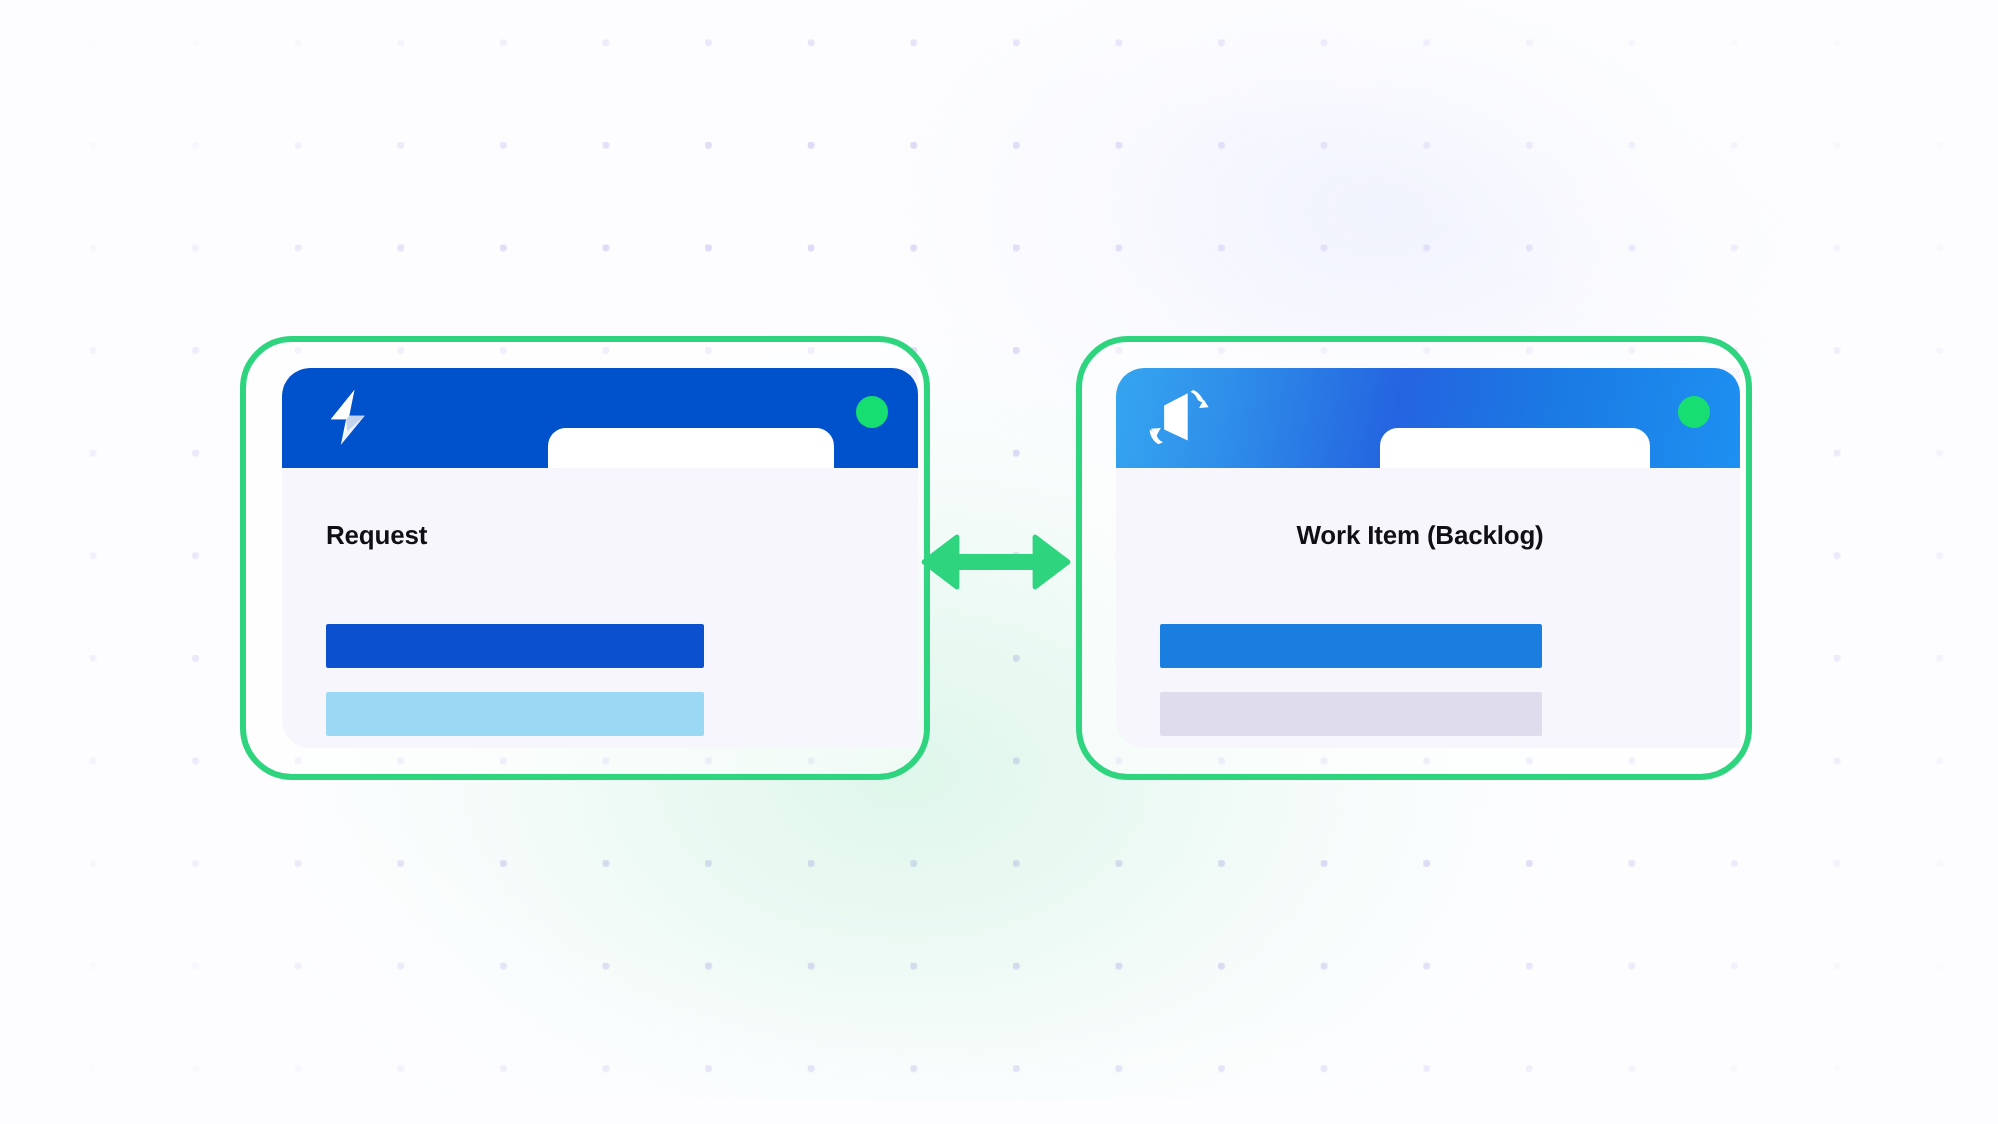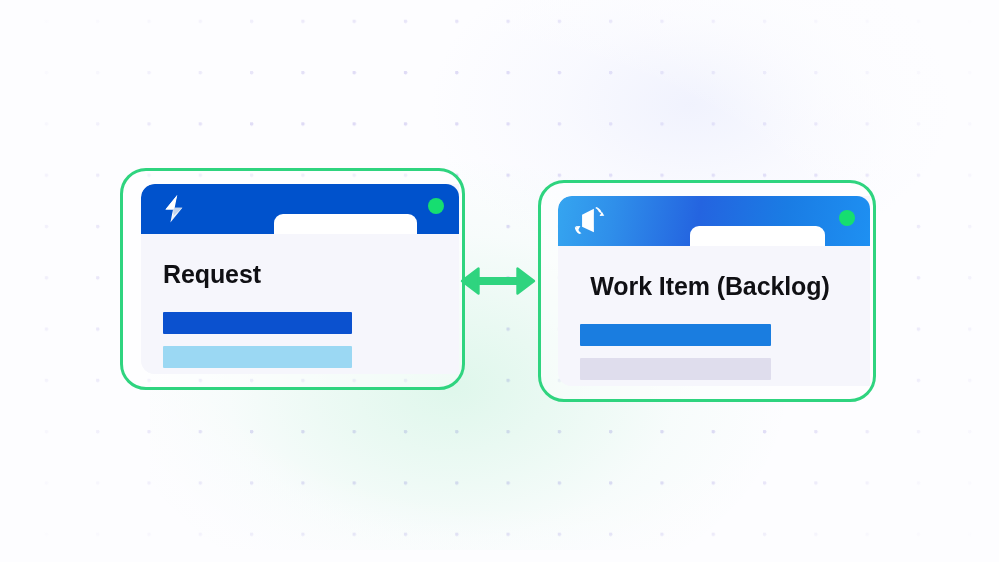--- a/index.html
+++ b/index.html
@@ -78,21 +78,21 @@
 
   
   .card-shell {
     position: absolute;
     border: 3px solid #2fd47f;
     border-radius: 26px;
     background: rgba(255,255,255,0.55);
     box-sizing: border-box;
   }
   #card-shell-left  { left: 120px; top: 168px; width: 345px; height: 222px; }
-  #card-shell-right { left: 538px; top: 180px; width: 338px; height: 222px; padding-left: 16px; }
+  #card-shell-right { left: 538px; top: 168px; width: 338px; height: 222px; padding-left: 16px; }
 
   
   .app-window {
     position: absolute;
     left: 18px;
     top: 13px;
     right: 3px;
     bottom: 13px;
     background: #f6f6fc;
     border-radius: 14px 0 0 14px;
@@ -159,21 +159,21 @@
   .win-body {
     position: relative;
     padding: 0 0 0 0;
     height: calc(100% - 50px);
     background: #f6f6fc;
   }
 
   .win-title {
     position: absolute;
     top: 26px;
-    font-size: 25px;
+    font-size: 13px;
     font-weight: bold;
     color: #101014;
     letter-spacing: -0.1px;
     white-space: nowrap;
   }
   #title-left  { left: 22px; text-align: left; }
   #title-right { left: 0; right: 8px; text-align: center; }
 
   
   .bar {

